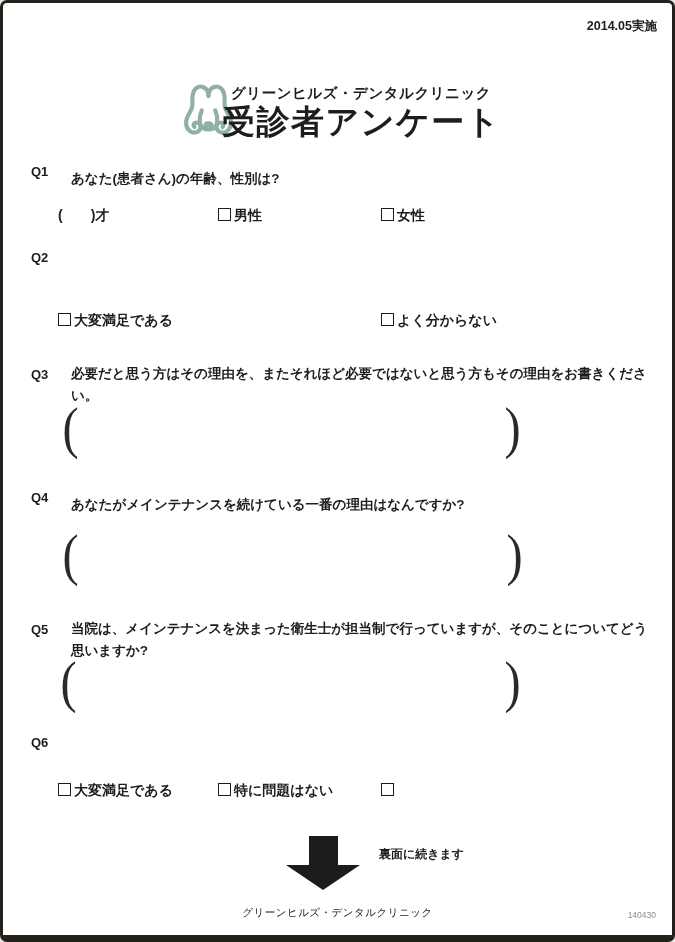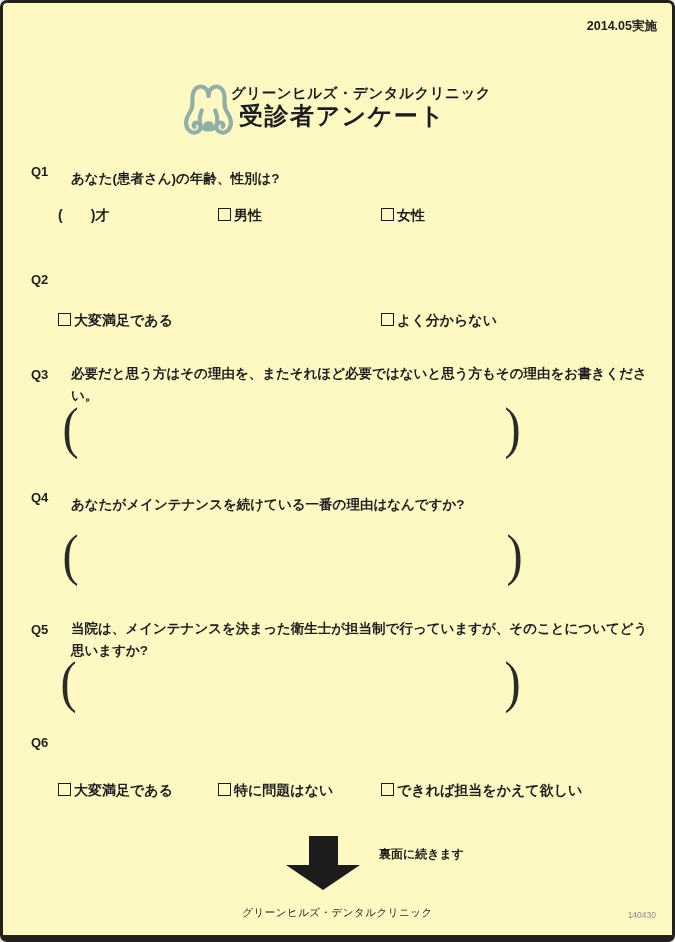--- a/index.html
+++ b/index.html
@@ -1,32 +1,32 @@
 <!DOCTYPE html>
 <html><head>
 <meta charset="utf-8">
 <style>
   html,body { margin:0; padding:0; background:#e9e7e3; }
   .sheet {
     position:relative;
     width:675px; height:942px;
     box-sizing:border-box;
-    background:#fef9c3;
+    background:#ffffff;
     border:3px solid #24201c;
     border-bottom-width:7px;
     border-radius:7px;
     font-family:"Liberation Sans", sans-serif;
     color:#1d1d1d;
     overflow:hidden;
   }
   .abs { position:absolute; }
   .date-note { top:15px; right:15px; font-size:12.5px; font-weight:bold; }
   .logo { left:177px; top:78px; width:57px; height:63px; }
   .clinic-name { left:228px; top:81px; font-size:14.5px; font-weight:bold; letter-spacing:0.5px; }
-  .form-title { left:236px; top:97px; font-size:24px; font-weight:bold; letter-spacing:1.5px; }
+  .form-title { left:219px; top:97px; font-size:33px; font-weight:bold; letter-spacing:1.5px; }
   .qid { left:28px; font-size:13px; font-weight:bold; }
   .qtext { left:57px; width:578px; font-size:13.5px; font-weight:bold; line-height:1.62; margin:11px; }
   .opt { font-size:14px; font-weight:bold; white-space:nowrap; }
   .cb {
     display:inline-block; width:11px; height:11px;
     border:1.7px solid #1d1d1d; margin-right:3px;
     vertical-align:-1px; background:transparent;
   }
   .paren {
     font-family:"Liberation Serif", serif;
@@ -62,21 +62,21 @@
 
   <span class="abs clinic-name">グリーンヒルズ・デンタルクリニック</span>
   <span class="abs form-title">受診者アンケート</span>
 
   <span class="abs qid" style="top:161px">Q1</span>
   <p class="abs qtext" style="top:154px">あなた(患者さん)の年齢、性別は?</p>
   <span class="abs opt" style="left:55px; top:204px">(　　)才</span>
   <span class="abs opt" style="left:215px; top:204px"><i class="cb"></i><span>男性</span></span>
   <span class="abs opt" style="left:378px; top:204px"><i class="cb"></i><span>女性</span></span>
 
-  <span class="abs qid" style="top:269px">Q2</span>
+  <span class="abs qid" style="top:247px">Q2</span>
   <span class="abs opt" style="left:55px; top:309px"><i class="cb"></i><span>大変満足である</span></span>
   <span class="abs opt" style="left:378px; top:309px"><i class="cb"></i><span>よく分からない</span></span>
 
   <span class="abs qid" style="top:364px">Q3</span>
   <p class="abs qtext" style="top:349px">必要だと思う方はその理由を、またそれほど必要ではないと思う方もその理由をお書きください。</p>
   <div class="abs" style="left:0; top:396px; width:100%; height:58px">
     <span class="abs paren" style="left:58px; top:0">(</span>
     <span class="abs paren" style="left:500px; top:0">)</span>
   </div>
 
@@ -90,21 +90,21 @@
   <span class="abs qid" style="top:619px">Q5</span>
   <p class="abs qtext" style="top:604px">当院は、メインテナンスを決まった衛生士が担当制で行っていますが、そのことについてどう思いますか?</p>
   <div class="abs" style="left:0; top:650px; width:100%; height:58px">
     <span class="abs paren" style="left:56px; top:0">(</span>
     <span class="abs paren" style="left:500px; top:0">)</span>
   </div>
 
   <span class="abs qid" style="top:732px">Q6</span>
   <span class="abs opt" style="left:55px; top:779px"><i class="cb"></i><span>大変満足である</span></span>
   <span class="abs opt" style="left:215px; top:779px"><i class="cb"></i><span>特に問題はない</span></span>
-  <span class="abs opt" style="left:378px; top:779px"><i class="cb"></i><span>できれば担当をかえて欲しい</span></span>
+  <span class="abs opt" style="left:378px; top:779px"><i class="cb"></i></span>
 
   <div class="abs arrow-stem"></div>
   <div class="abs arrow-head"></div>
   <span class="abs continue-note">裏面に続きます</span>
 
   <div class="abs footer-clinic">グリーンヒルズ・デンタルクリニック</div>
   <span class="abs footer-code">140430</span>
 
 </div>
 

